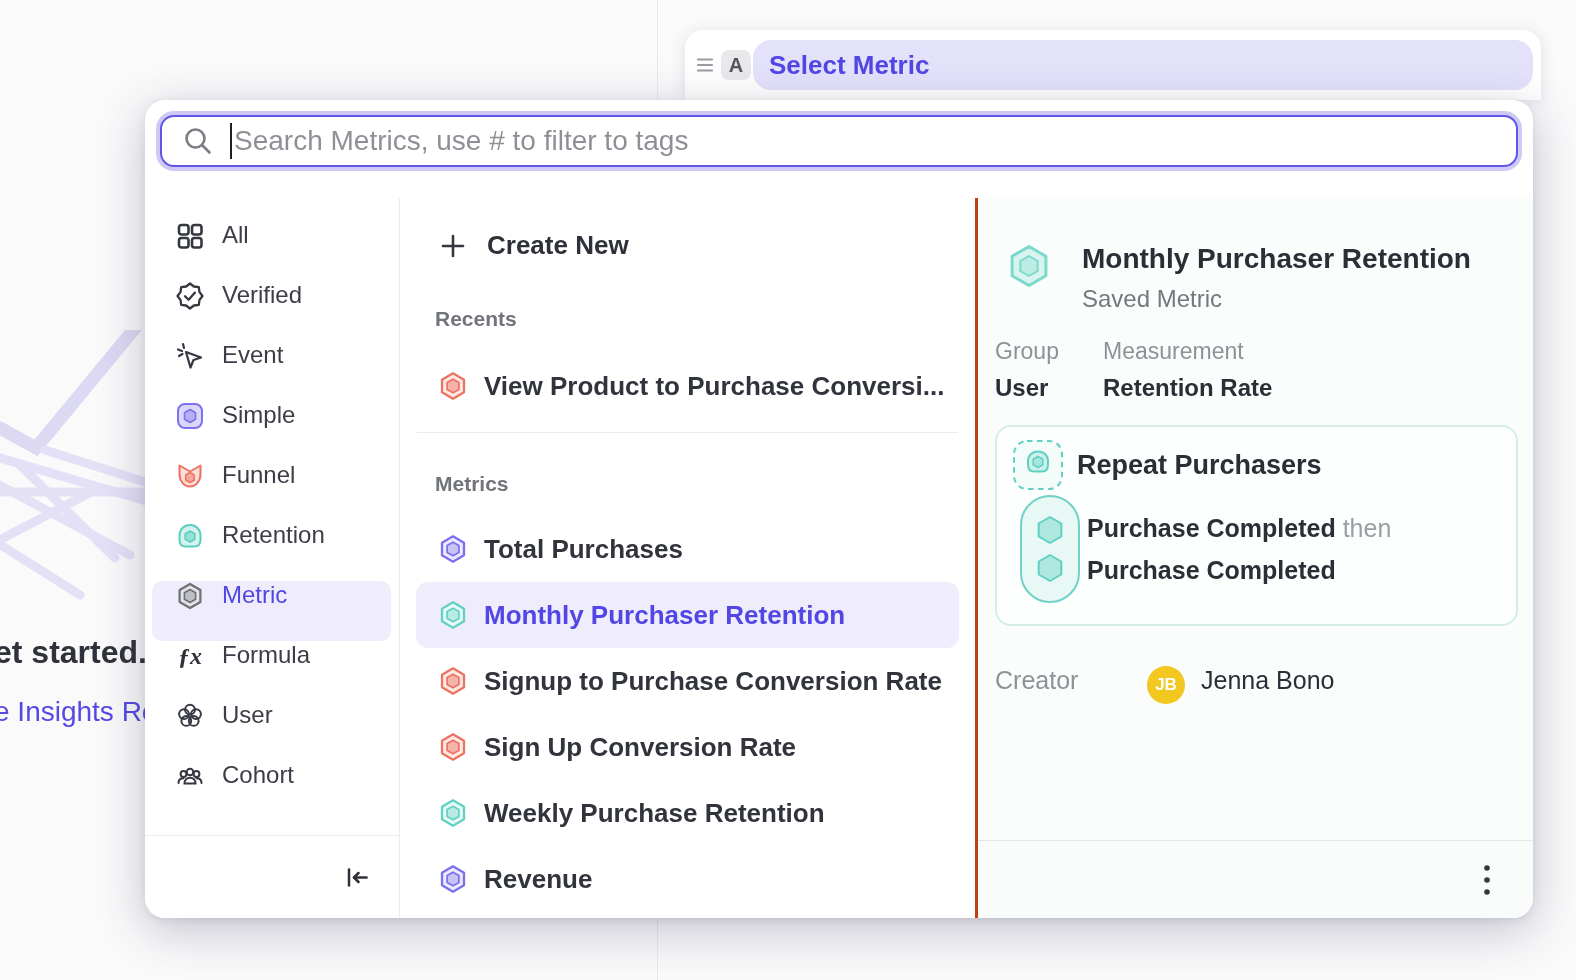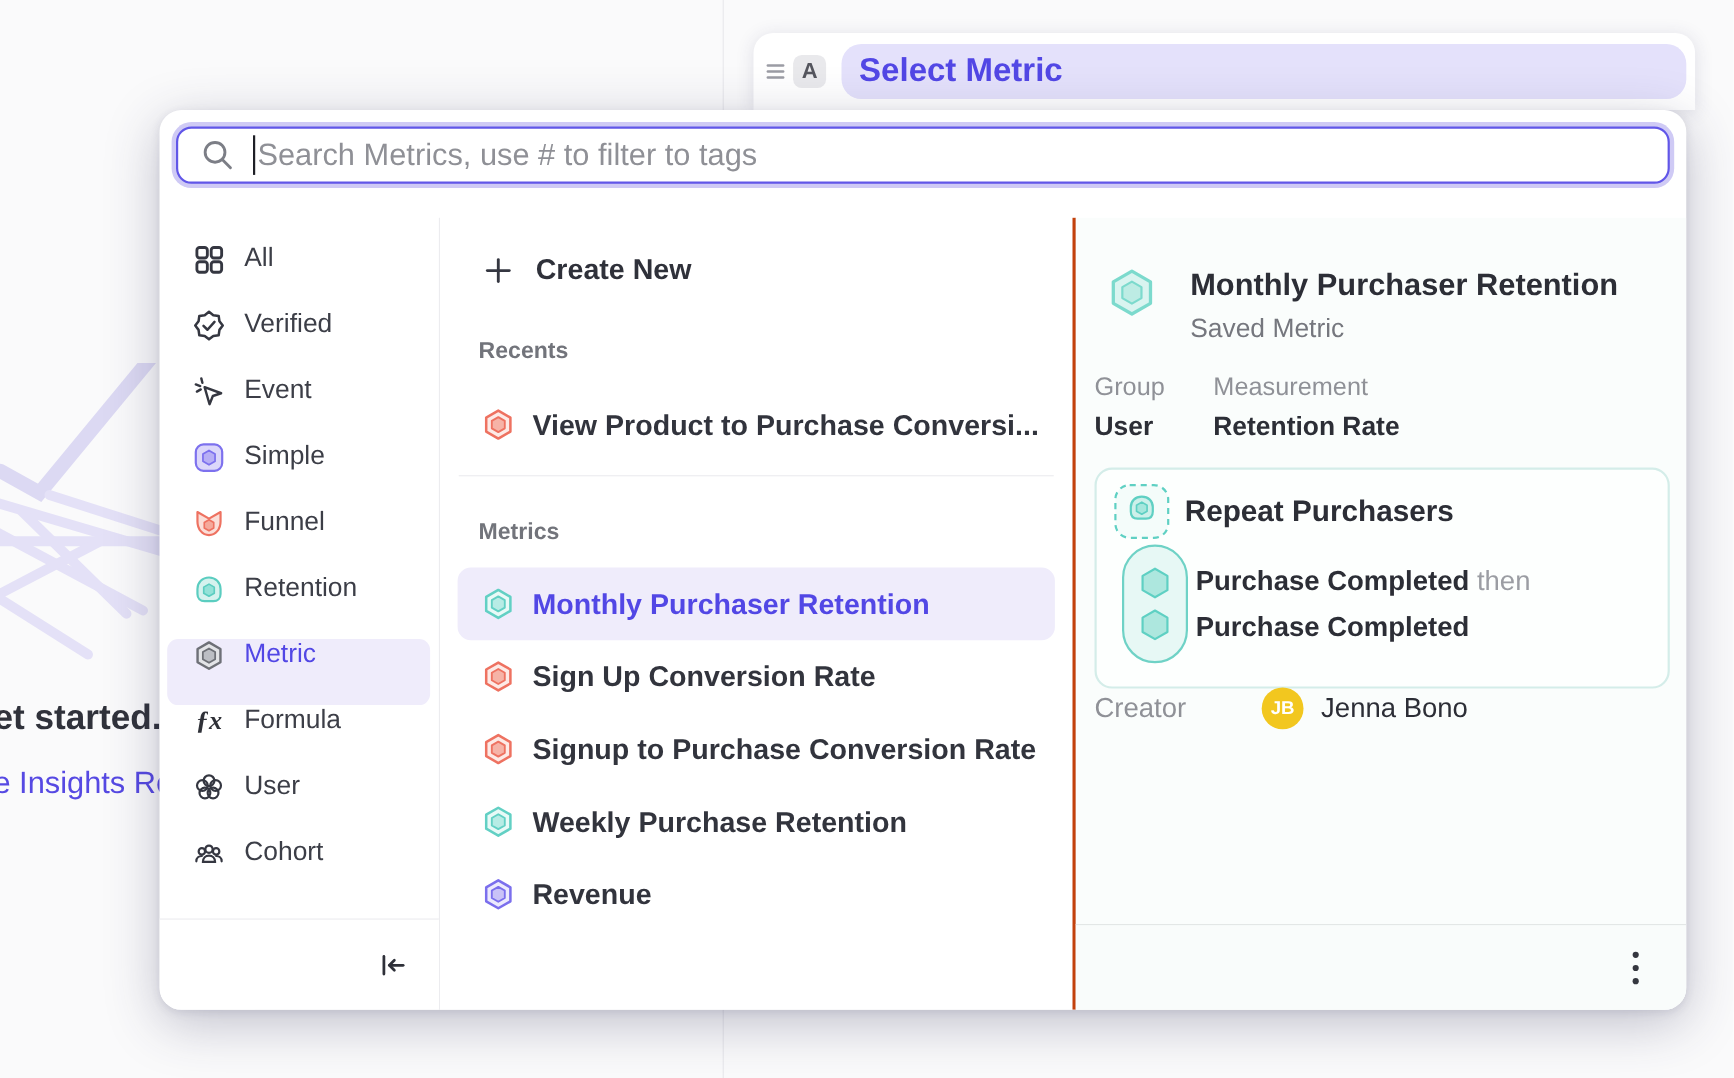--- a/index.html
+++ b/index.html
@@ -23,23 +23,23 @@
     box-shadow:0 2px 16px rgba(50,50,90,.13);
     display:flex; align-items:center; padding-left:8px;
   }
   .drag-handle { margin:0 6px 0 2px; flex:none; }
   .row-badge {
     width:30px; height:30px; background:#e9e9ec; border-radius:8px;
     color:#55565e; font-weight:700; font-size:20px;
     display:flex; align-items:center; justify-content:center; flex:none;
   }
   .metric-pill {
-    flex:1; margin:0 8px 0 14px; height:50px; background:#e4e1fb; border-radius:18px;
+    flex:1; margin:0 8px 0 2px; height:50px; background:#e4e1fb; border-radius:18px;
     display:flex; align-items:center; padding-left:16px;
-    color:#5247e5; font-weight:700; font-size:30px; cursor:pointer;
+    color:#5247e5; font-weight:700; font-size:26px; cursor:pointer;
   }
 
   
   .modal {
     position:absolute; left:145px; top:100px; width:1388px; height:818px;
     background:#fff; border-radius:20px;
     box-shadow:0 12px 48px rgba(45,45,85,.28), 0 2px 8px rgba(45,45,85,.10);
     overflow:hidden;
   }
   .search-wrap {
@@ -109,21 +109,21 @@
   .def-title { font-size:27px; font-weight:700; color:#2c2e36; }
   .def-body { display:flex; margin:4px 0 0 8px; gap:7px; align-items:center; }
   .capsule {
     width:60px; height:108px; border:2px solid #6fd2c6; border-radius:30px;
     background:#e7f8f5; flex:none;
   }
   .def-steps { display:flex; flex-direction:column; gap:4px; font-size:25px; }
   .step-line { color:#2c2e36; font-weight:700; line-height:38px; white-space:nowrap; }
   .step-connector { color:#9b9da3; font-weight:400; }
 
-  .creator-row { position:absolute; top:427px; left:17px; display:flex; align-items:center; }
+  .creator-row { position:absolute; top:468px; left:17px; display:flex; }
   .creator-label { font-size:25px; color:#8f9197; width:152px; flex:none; }
   .avatar {
     width:38px; height:38px; border-radius:50%; background:#f2c71f; flex:none;
     color:#fff; font-weight:700; font-size:17px;
     display:flex; align-items:center; justify-content:center;
   }
   .creator-name { margin-left:16px; font-size:25px; color:#2c2e36; }
 
   .detail-footer {
     position:absolute; bottom:0; left:0; right:0; height:78px;
@@ -323,49 +323,58 @@
           </span>
           <span>View Product to Purchase Conversi...</span>
         </div>
       </div>
 
       <div class="list-divider"></div>
 
       <div class="section-label label-metrics">Metrics</div>
 
       <div class="metric-rows">
+        <div class="list-row">
+          <span class="hexicon">
+            <svg width="30" height="30" viewBox="0 0 30 30">
+              <polygon points="15,2.3 26,8.65 26,21.35 15,27.7 4,21.35 4,8.65" fill="#eceafd" stroke="#7b6fed" stroke-width="2.3" stroke-linejoin="round"></polygon>
+              <polygon points="15,8.2 20.9,11.6 20.9,18.4 15,21.8 9.1,18.4 9.1,11.6" fill="#c9c2f7" stroke="#7b6fed" stroke-width="1.7" stroke-linejoin="round"></polygon>
+            </svg>
+          </span>
+          <span>Total Purchases</span>
+        </div>
 
         <div class="list-row selected">
           <span class="hexicon">
             <svg width="30" height="30" viewBox="0 0 30 30">
               <polygon points="15,2.3 26,8.65 26,21.35 15,27.7 4,21.35 4,8.65" fill="#e8faf7" stroke="#62d0c4" stroke-width="2.3" stroke-linejoin="round"></polygon>
               <polygon points="15,8.2 20.9,11.6 20.9,18.4 15,21.8 9.1,18.4 9.1,11.6" fill="#b7ece5" stroke="#62d0c4" stroke-width="1.7" stroke-linejoin="round"></polygon>
             </svg>
           </span>
           <span>Monthly Purchaser Retention</span>
         </div>
 
         <div class="list-row">
           <span class="hexicon">
             <svg width="30" height="30" viewBox="0 0 30 30">
               <polygon points="15,2.3 26,8.65 26,21.35 15,27.7 4,21.35 4,8.65" fill="#fdeae6" stroke="#ee7261" stroke-width="2.3" stroke-linejoin="round"></polygon>
               <polygon points="15,8.2 20.9,11.6 20.9,18.4 15,21.8 9.1,18.4 9.1,11.6" fill="#f6b3a7" stroke="#ee7261" stroke-width="1.7" stroke-linejoin="round"></polygon>
             </svg>
           </span>
-          <span>Sign Up Conversion Rate</span>
+          <span>Signup to Purchase Conversion Rate</span>
         </div>
 
         <div class="list-row">
           <span class="hexicon">
             <svg width="30" height="30" viewBox="0 0 30 30">
               <polygon points="15,2.3 26,8.65 26,21.35 15,27.7 4,21.35 4,8.65" fill="#fdeae6" stroke="#ee7261" stroke-width="2.3" stroke-linejoin="round"></polygon>
               <polygon points="15,8.2 20.9,11.6 20.9,18.4 15,21.8 9.1,18.4 9.1,11.6" fill="#f6b3a7" stroke="#ee7261" stroke-width="1.7" stroke-linejoin="round"></polygon>
             </svg>
           </span>
-          <span>Signup to Purchase Conversion Rate</span>
+          <span>Sign Up Conversion Rate</span>
         </div>
 
         <div class="list-row">
           <span class="hexicon">
             <svg width="30" height="30" viewBox="0 0 30 30">
               <polygon points="15,2.3 26,8.65 26,21.35 15,27.7 4,21.35 4,8.65" fill="#e8faf7" stroke="#62d0c4" stroke-width="2.3" stroke-linejoin="round"></polygon>
               <polygon points="15,8.2 20.9,11.6 20.9,18.4 15,21.8 9.1,18.4 9.1,11.6" fill="#b7ece5" stroke="#62d0c4" stroke-width="1.7" stroke-linejoin="round"></polygon>
             </svg>
           </span>
           <span>Weekly Purchase Retention</span>

